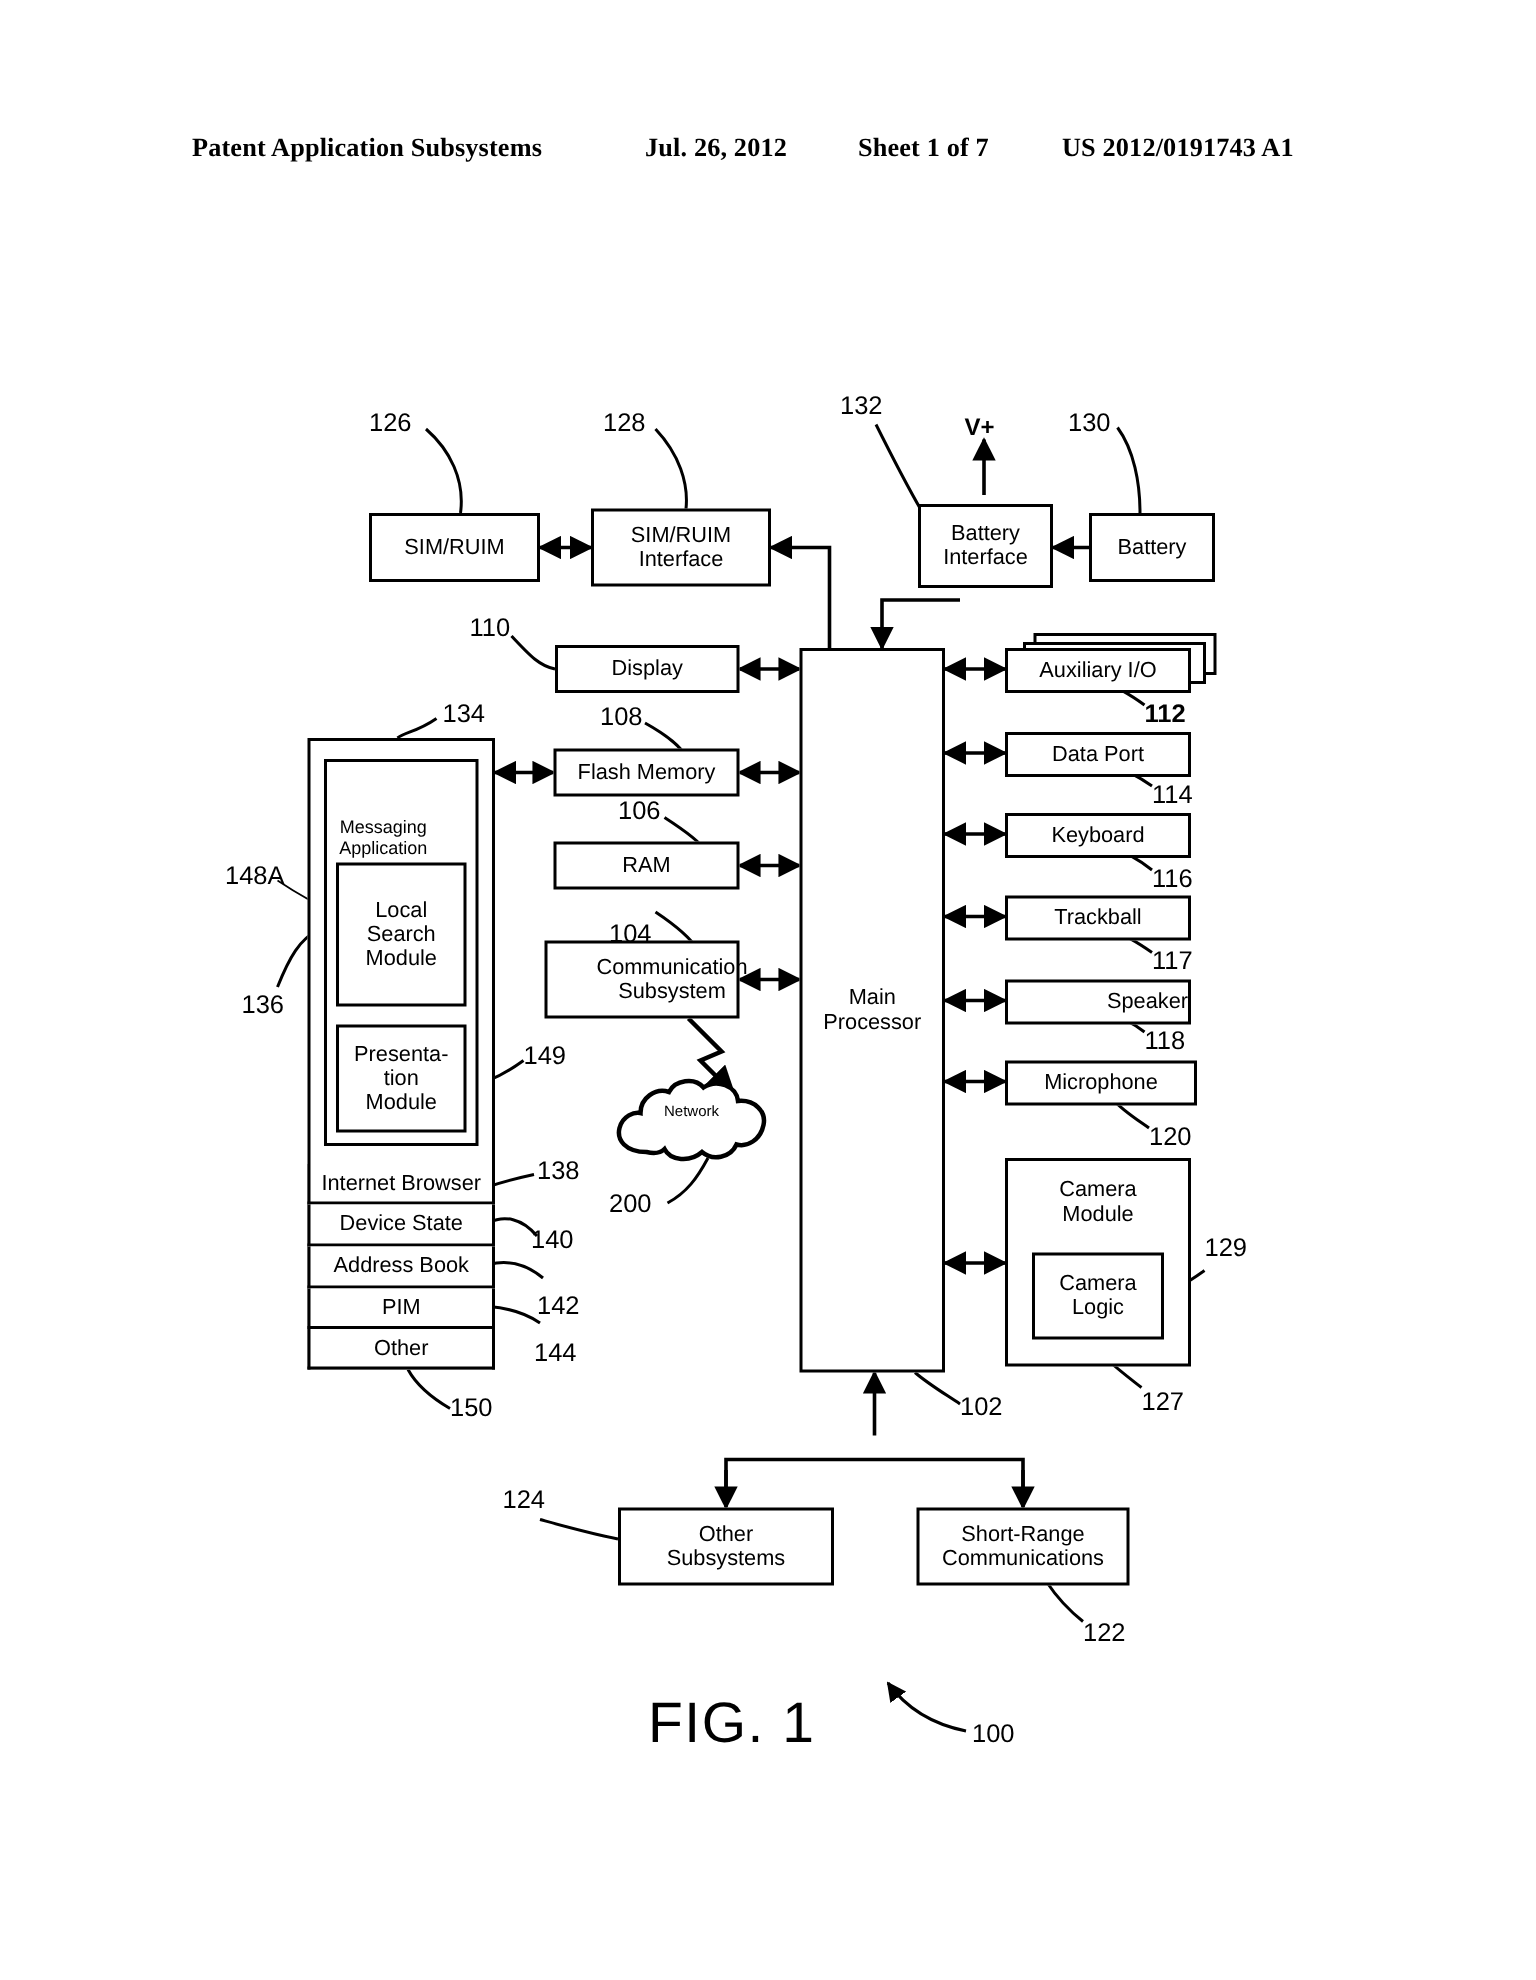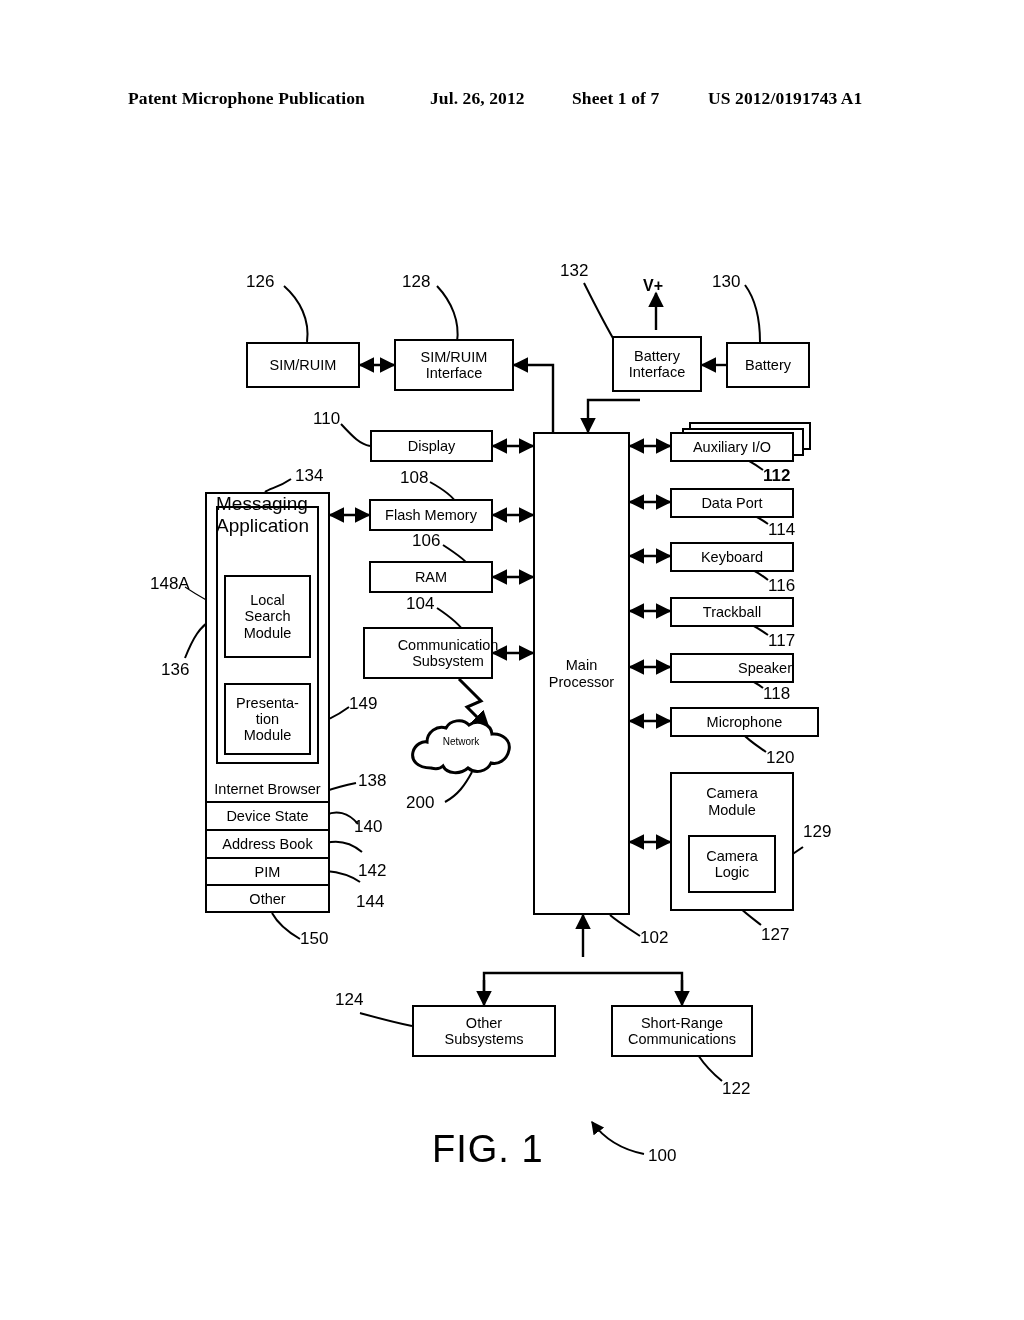--- a/index.html
+++ b/index.html
@@ -40,21 +40,21 @@
       font-size:38px;letter-spacing:1px;
       font-family:"Liberation Sans","DejaVu Sans",sans-serif;}
 
   #vplus{position:absolute;left:643px;top:277px;font-size:16px;
       font-weight:bold;font-family:"Liberation Sans","DejaVu Sans",sans-serif;}
 </style>
 </head>
 <body>
 
 <div id="pub-header">
-  <span class="hdr-title">Patent Microphone Publication</span>
+  <span class="hdr-title">Patent Application Subsystems</span>
   <span class="hdr-date">Jul. 26, 2012</span>
   <span class="hdr-sheet">Sheet 1 of 7</span>
   <span class="hdr-num">US 2012/0191743 A1</span>
 </div>
 
 <svg id="wires" viewBox="0 0 1024 1320" xmlns="http://www.w3.org/2000/svg">
   <defs>
     <marker id="ah" viewBox="0 0 10 10" refX="9" refY="5" markerWidth="6.5" markerHeight="6.5" orient="auto-start-reverse">
       <path d="M0,0 L10,5 L0,10 z" fill="#000"></path>
     </marker>
@@ -179,25 +179,25 @@
   </svg>
   <span style="position:absolute;left:0;top:20px;width:112px;text-align:center;font-size:10px;">Network</span>
 </div>
 
 <div style="position:absolute;left:205px;top:492px;width:125px;height:421px;
             border:2.5px solid #000;background:#fff;box-sizing:border-box;"></div>
 
 <div style="position:absolute;left:216px;top:506px;width:103px;height:258px;
             border:2.5px solid #000;background:#fff;box-sizing:border-box;"></div>
 
-<span style="position:absolute;left:216px;top:493px;width:79px;text-align:center;
-             font-size:19px;line-height:1.15;white-space:pre-line;">Messaging
+<span style="position:absolute;left:216px;top:545px;width:79px;text-align:center;
+             font-size:12px;line-height:1.15;white-space:pre-line;">Messaging
 Application</span>
 
-<div class="bx" style="left:224px;top:575px;width:87px;height:83px;white-space:pre-line;">
+<div class="bx" style="left:224px;top:575px;width:87px;height:96px;white-space:pre-line;">
   <span>Local
 Search
 Module</span>
 </div>
 <div class="bx" style="left:224px;top:683px;width:87px;height:72px;white-space:pre-line;">
   <span>Presenta-
 tion
 Module</span>
 </div>
 
@@ -230,21 +230,21 @@
 </div>
 <div class="bx" style="left:670px;top:542px;width:124px;height:30px;">
   <span>Keyboard</span>
 </div>
 <div class="bx" style="left:670px;top:597px;width:124px;height:30px;">
   <span>Trackball</span>
 </div>
 <div class="bx" style="left:670px;top:653px;width:124px;height:30px;justify-content:flex-end;">
   <span>Speaker</span>
 </div>
-<div class="bx" style="left:670px;top:707px;width:149px;height:30px;">
+<div class="bx" style="left:670px;top:707px;width:128px;height:30px;">
   <span>Microphone</span>
 </div>
 
 <div style="position:absolute;left:670px;top:772px;width:124px;height:139px;
             border:2.5px solid #000;background:#fff;box-sizing:border-box;"></div>
 <span style="position:absolute;left:670px;top:785px;width:124px;text-align:center;
              font-size:14.5px;line-height:1.15;white-space:pre-line;">Camera
 Module</span>
 <div class="bx" style="left:688px;top:835px;width:88px;height:58px;white-space:pre-line;">
   <span>Camera
@@ -261,21 +261,21 @@
 </div>
 
 <div class="ref" style="left:246px;top:272px;">126</div>
 <div class="ref" style="left:402px;top:272px;">128</div>
 <div class="ref" style="left:560px;top:261px;">132</div>
 <div class="ref" style="left:712px;top:272px;">130</div>
 
 <div class="ref" style="left:313px;top:409px;">110</div>
 <div class="ref" style="left:400px;top:468px;">108</div>
 <div class="ref" style="left:412px;top:531px;">106</div>
-<div class="ref" style="left:406px;top:594px;">104</div>
+<div class="ref" style="left:406px;top:613px;">104</div>
 
 <div class="ref" style="left:295px;top:466px;">134</div>
 <div class="ref" style="left:150px;top:574px;">148A</div>
 <div class="ref" style="left:161px;top:660px;">136</div>
 <div class="ref" style="left:349px;top:694px;">149</div>
 
 <div class="ref" style="left:358px;top:771px;">138</div>
 <div class="ref" style="left:354px;top:817px;">140</div>
 <div class="ref" style="left:358px;top:861px;">142</div>
 <div class="ref" style="left:356px;top:892px;">144</div>

